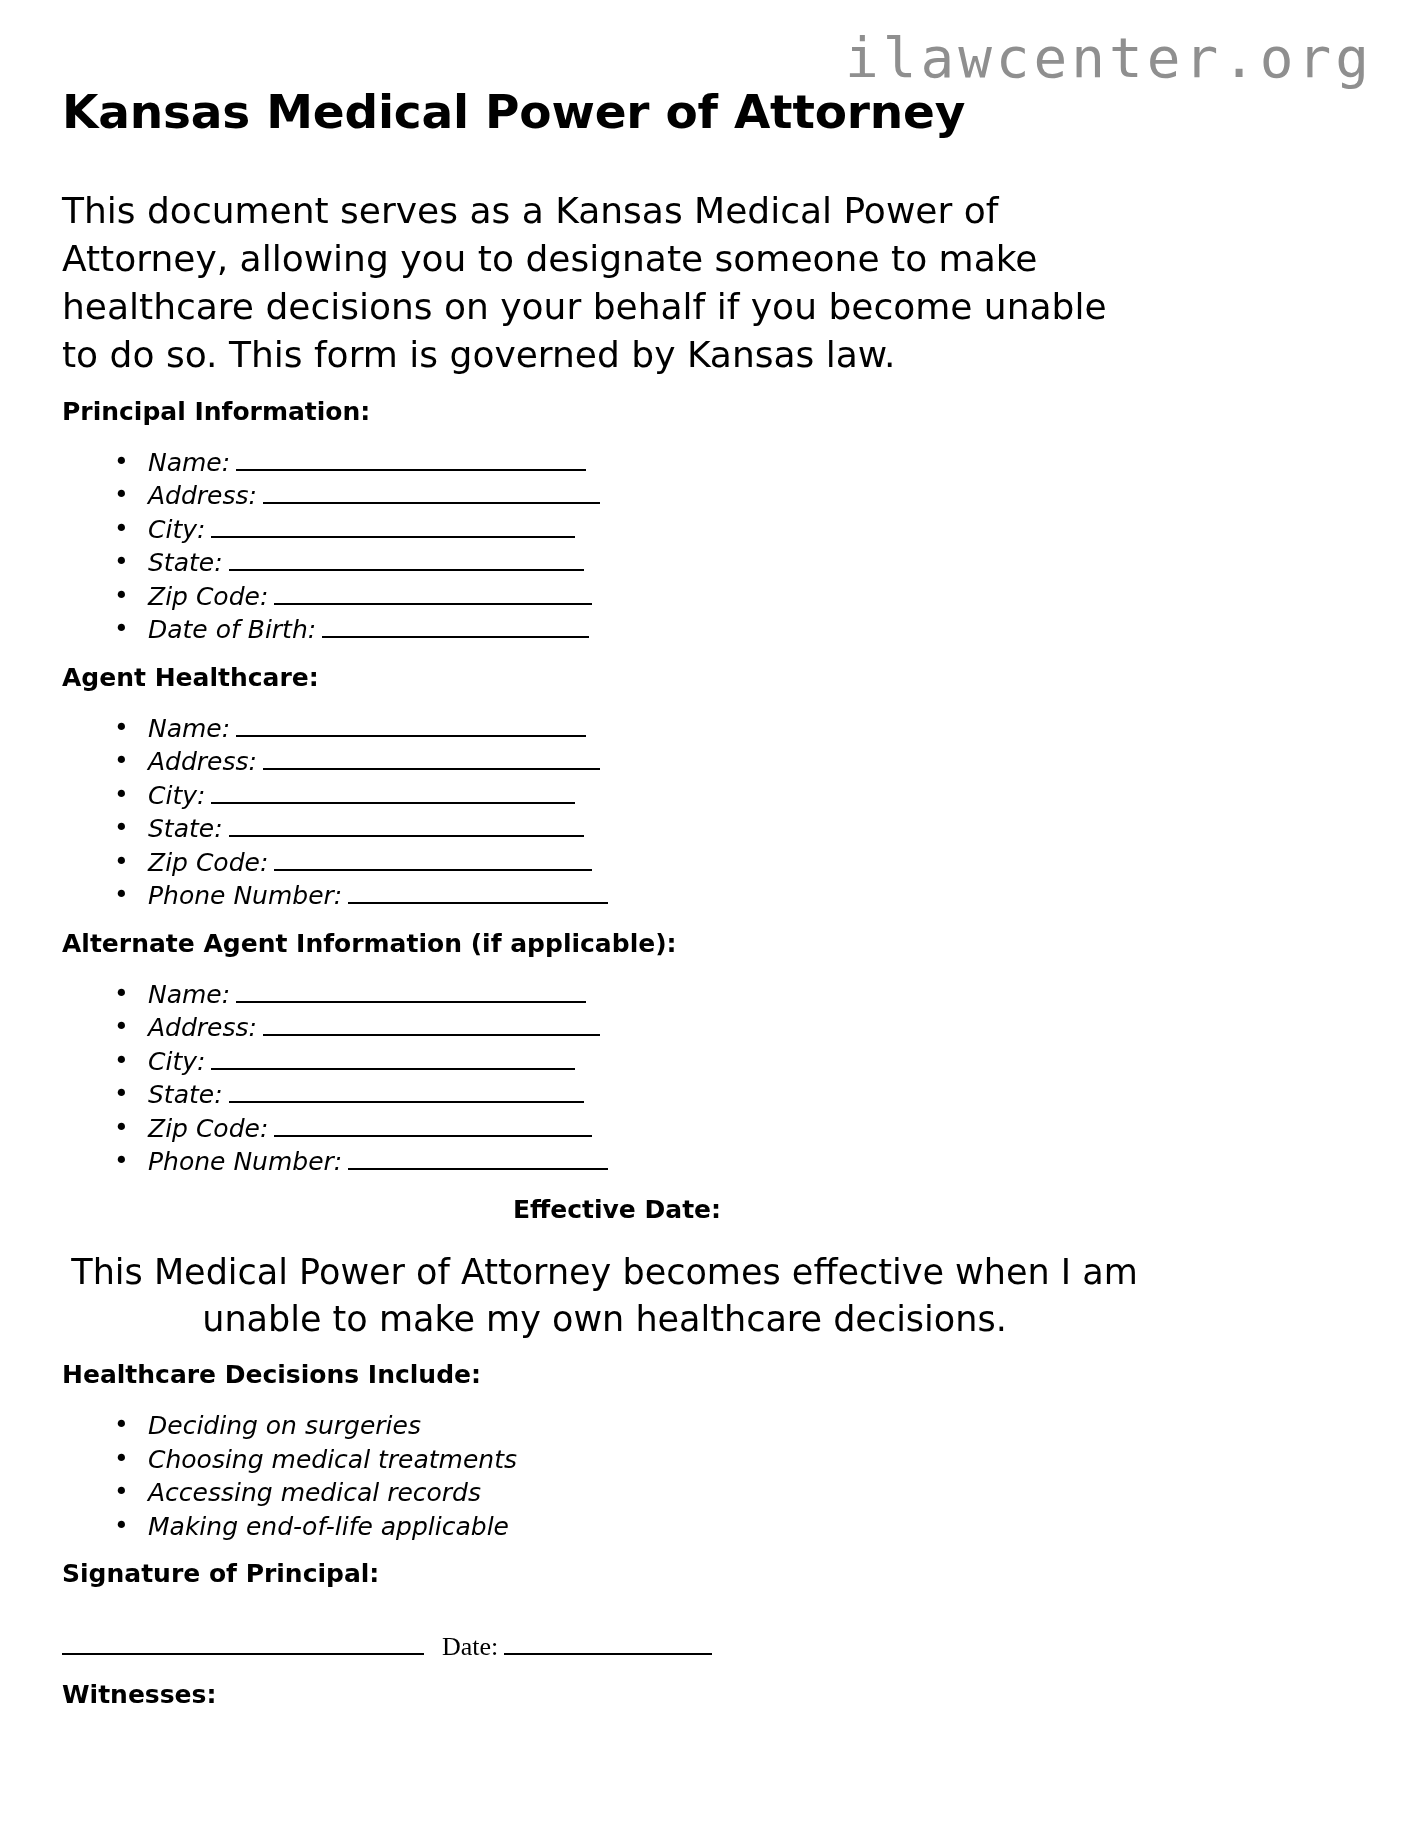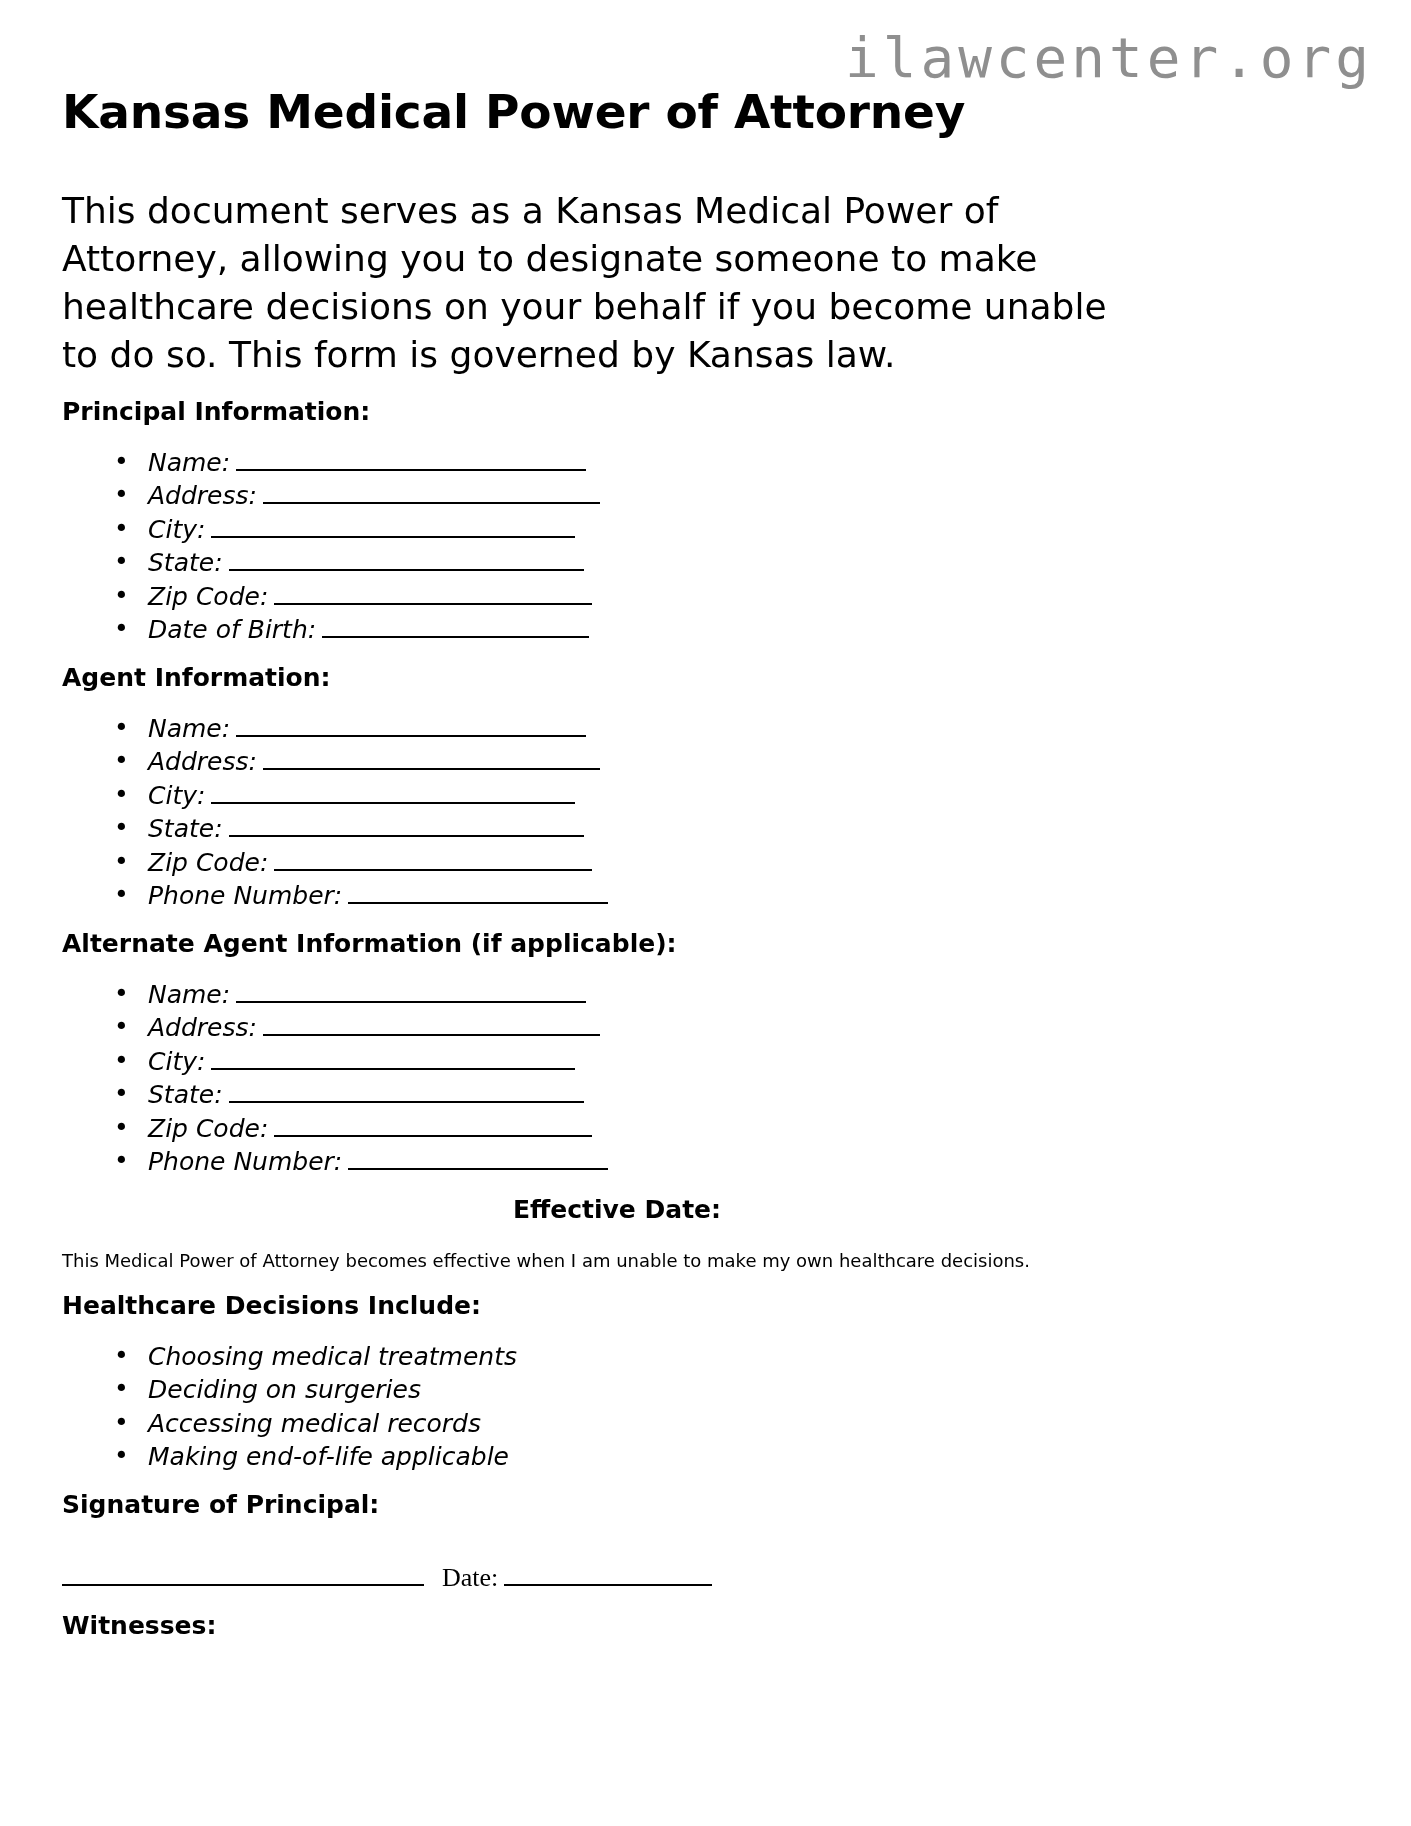--- a/index.html
+++ b/index.html
@@ -98,24 +98,25 @@
 
   .blank {
     display: inline-block;
     border-bottom: 2.5px solid #000;
     height: 0.78em;
     vertical-align: baseline;
     margin-left: 6px;
   }
 
   p.body-text {
-    font-size: 18px;
+    font-size: 35px;
     line-height: 1.33;
     margin: 24px 0 0 0;
     max-width: 1085px;
+    text-align: center;
   }
 
   
   .sig-row {
     margin: 42px 0 0 0;
     font-size: 26px;
     line-height: 1.2;
     white-space: nowrap;
     display: block;
     font-family: Liberation Serif, serif;
@@ -160,21 +161,21 @@
 
     <ul class="field-list">
       <li><span>Name:</span><span class="blank" style="width: 350px;"></span></li>
       <li><span>Address:</span><span class="blank" style="width: 337px;"></span></li>
       <li><span>City:</span><span class="blank" style="width: 364px;"></span></li>
       <li><span>State:</span><span class="blank" style="width: 355px;"></span></li>
       <li><span>Zip Code:</span><span class="blank" style="width: 318px;"></span></li>
       <li><span>Date of Birth:</span><span class="blank" style="width: 267px;"></span></li>
     </ul>
 
-    <h2 class="section-heading">Agent Information:</h2>
+    <h2 class="section-heading">Agent Healthcare:</h2>
 
     <ul class="field-list">
       <li><span>Name:</span><span class="blank" style="width: 350px;"></span></li>
       <li><span>Address:</span><span class="blank" style="width: 337px;"></span></li>
       <li><span>City:</span><span class="blank" style="width: 364px;"></span></li>
       <li><span>State:</span><span class="blank" style="width: 355px;"></span></li>
       <li><span>Zip Code:</span><span class="blank" style="width: 318px;"></span></li>
       <li><span>Phone Number:</span><span class="blank" style="width: 260px;"></span></li>
     </ul>
 
@@ -189,22 +190,22 @@
       <li><span>Phone Number:</span><span class="blank" style="width: 260px;"></span></li>
     </ul>
 
     <h2 class="section-heading mt-sect">Effective Date:</h2>
 
     <p class="body-text">This Medical Power of Attorney becomes effective when I am unable to make my own healthcare decisions.</p>
 
     <h2 class="section-heading mt-sect-sm">Healthcare Decisions Include:</h2>
 
     <ul class="plain-list">
+      <li>Deciding on surgeries</li>
       <li>Choosing medical treatments</li>
-      <li>Deciding on surgeries</li>
       <li>Accessing medical records</li>
       <li>Making end-of-life applicable</li>
     </ul>
 
     <h2 class="section-heading mt-sect-sm">Signature of Principal:</h2>
 
     <div class="sig-row">
       <span class="blank-sig"></span><span class="date-label">Date:</span><span class="blank-date"></span>
     </div>
 

